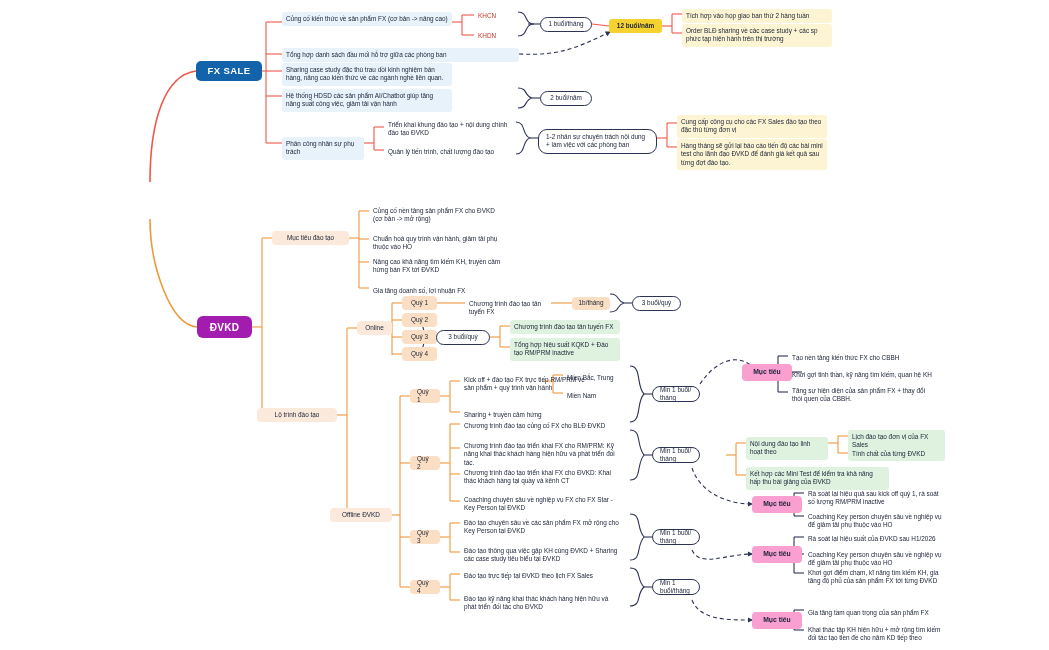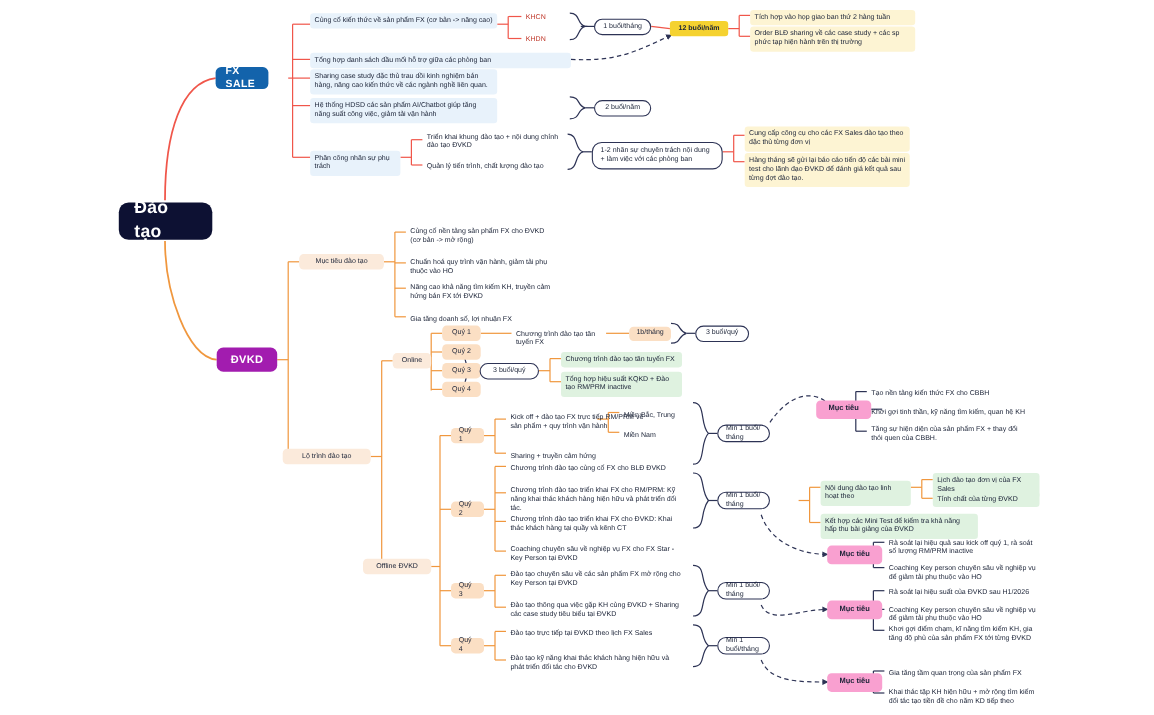--- a/index.html
+++ b/index.html
@@ -292,23 +292,22 @@
       <path d="M794 573 L804 573" stroke="#2d3355"></path>
 
       <path d="M692 600 C700 620 726 620 752 620" stroke="#2d3355" stroke-dasharray="4 3" marker-end="url(#arrow)"></path>
       <path d="M786 620 L794 620" stroke="#2d3355"></path>
       <path d="M794 610 L794 630" stroke="#2d3355"></path>
       <path d="M794 610 L804 610" stroke="#2d3355"></path>
       <path d="M794 630 L804 630" stroke="#2d3355"></path>
     </g>
   </svg>
 
-  <div class="node root" style="left:108px; top:184px; width:85px; height:34px;">Đào tạo</div>
-
-  <div class="node cap-blue" style="left:196px; top:61px; width:48px; height:20px;">FX SALE</div>
+
+  <div class="node cap-blue" style="left:196px; top:61px; width:66px; height:20px;">FX SALE</div>
 
   <div class="node lf lf-blue" style="left:282px; top:12px; width:170px;">Củng cố kiến thức về sản phẩm FX (cơ bản -&gt; nâng cao)</div>
   <div class="node lf lf-red" style="left:474px; top:9px; width:40px;">KHCN</div>
   <div class="node lf lf-red" style="left:474px; top:29px; width:40px;">KHDN</div>
   <div class="node pill" style="left:540px; top:17px; width:52px; height:15px;">1 buổi/tháng</div>
   <div class="node chip-yellow" style="left:609px; top:19px; width:53px; height:14px;">12 buổi/năm</div>
   <div class="node lf lf-yellow" style="left:682px; top:9px; width:150px;">Tích hợp vào họp giao ban thứ 2 hàng tuần</div>
   <div class="node lf lf-yellow" style="left:682px; top:24px; width:150px;">Order BLĐ sharing về các case study + các sp phức tạp hiện hành trên thị trường</div>
 
   <div class="node lf lf-blue" style="left:282px; top:48px; width:237px;">Tổng hợp danh sách đầu mối hỗ trợ giữa các phòng ban</div>

